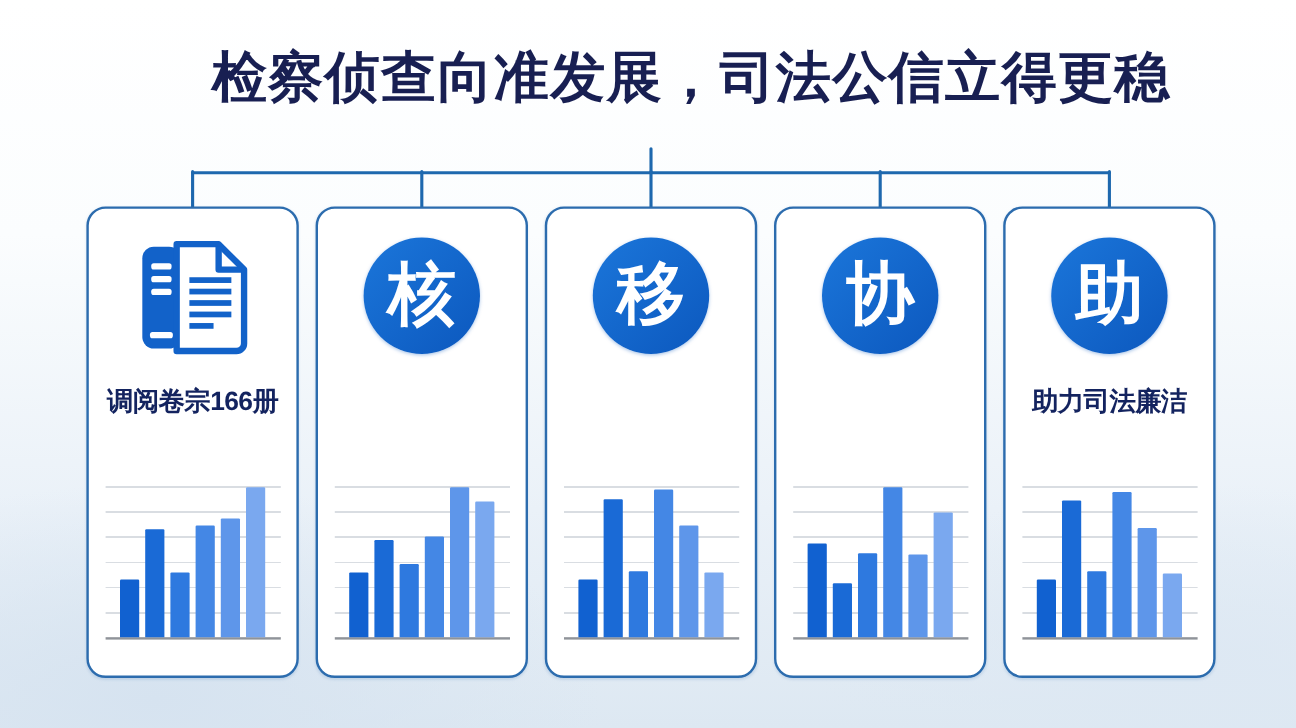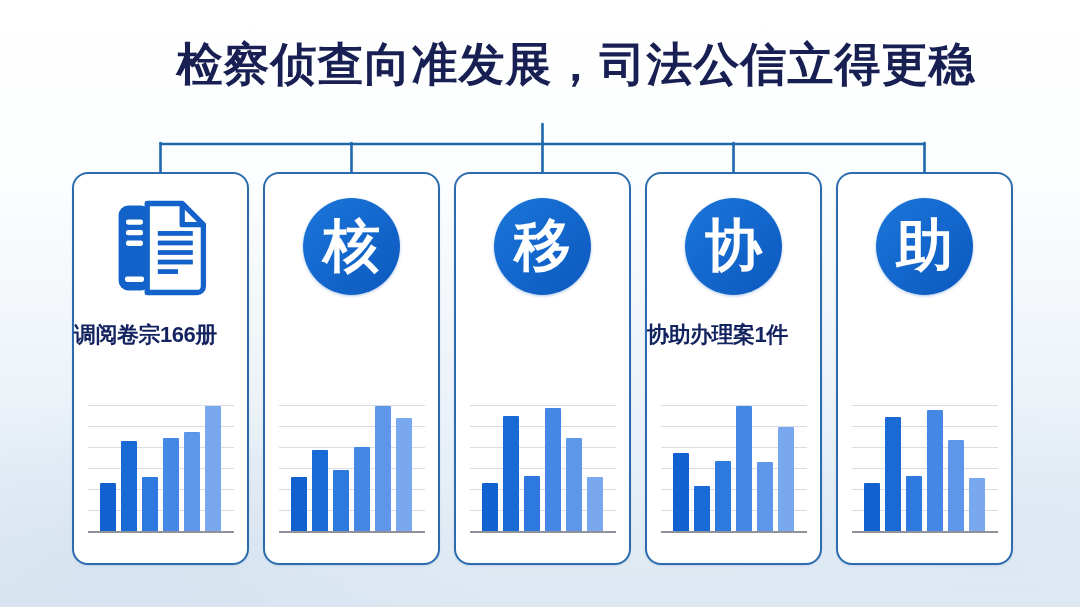--- a/index.html
+++ b/index.html
@@ -45,20 +45,21 @@
     display:flex;align-items:center;justify-content:center;
     box-shadow:0 1px 3px rgba(12,88,190,0.35);
   }
   .circle-badge .zi{
     color:#ffffff;font-size:57px;font-weight:bold;line-height:1;
     transform:translateY(-1px);
   }
   .doc-icon{width:106px;height:106px;margin-top:-3px;}
   .card-label{
     position:absolute;top:146px;left:0;width:100%;
+    text-align:center;
     font-size:22px;font-weight:bold;letter-spacing:-0.5px;
     color:#13235f;white-space:nowrap;
   }
   .chart{
     position:absolute;bottom:30px;left:50%;transform:translateX(-50%);
     width:146px;height:127px;
     border-bottom:2px solid #8f9399;
     background:repeating-linear-gradient(
       to top,
       rgba(0,0,0,0) 0px, rgba(0,0,0,0) 19.6px,
@@ -154,39 +155,39 @@
           </div>
       </div>
     </div>
 
     <div class="card">
       <div class="badge-wrap">
         <div class="circle-badge">
           <span class="zi">协</span>
         </div>
       </div>
-      <div class="card-label">协助办理案1件</div>
       <div class="chart">
         <div class="bars">
             <div class="bar" style="height: 78px; background: linear-gradient(rgb(17, 97, 208) 0%, rgb(17, 97, 208) 100%);"></div>
             <div class="bar" style="height: 45px; background: linear-gradient(rgb(26, 106, 214) 0%, rgb(26, 106, 214) 100%);"></div>
             <div class="bar" style="height: 70px; background: linear-gradient(rgb(46, 121, 223) 0%, rgb(46, 121, 223) 100%);"></div>
             <div class="bar" style="height: 125px; background: linear-gradient(rgb(68, 135, 229) 0%, rgb(68, 135, 229) 100%);"></div>
             <div class="bar" style="height: 69px; background: linear-gradient(rgb(94, 150, 234) 0%, rgb(94, 150, 234) 100%);"></div>
             <div class="bar" style="height: 104px; background: linear-gradient(rgb(122, 168, 239) 0%, rgb(122, 168, 239) 100%);"></div>
           </div>
       </div>
     </div>
 
     <div class="card">
       <div class="badge-wrap">
         <div class="circle-badge">
           <span class="zi">助</span>
         </div>
       </div>
+      <div class="card-label">助力司法廉洁</div>
       <div class="chart">
         <div class="bars">
             <div class="bar" style="height: 48px; background: linear-gradient(rgb(17, 97, 208) 0%, rgb(17, 97, 208) 100%);"></div>
             <div class="bar" style="height: 114px; background: linear-gradient(rgb(26, 106, 214) 0%, rgb(26, 106, 214) 100%);"></div>
             <div class="bar" style="height: 55px; background: linear-gradient(rgb(46, 121, 223) 0%, rgb(46, 121, 223) 100%);"></div>
             <div class="bar" style="height: 121px; background: linear-gradient(rgb(68, 135, 229) 0%, rgb(68, 135, 229) 100%);"></div>
             <div class="bar" style="height: 91px; background: linear-gradient(rgb(94, 150, 234) 0%, rgb(94, 150, 234) 100%);"></div>
             <div class="bar" style="height: 53px; background: linear-gradient(rgb(122, 168, 239) 0%, rgb(122, 168, 239) 100%);"></div>
           </div>
       </div>

